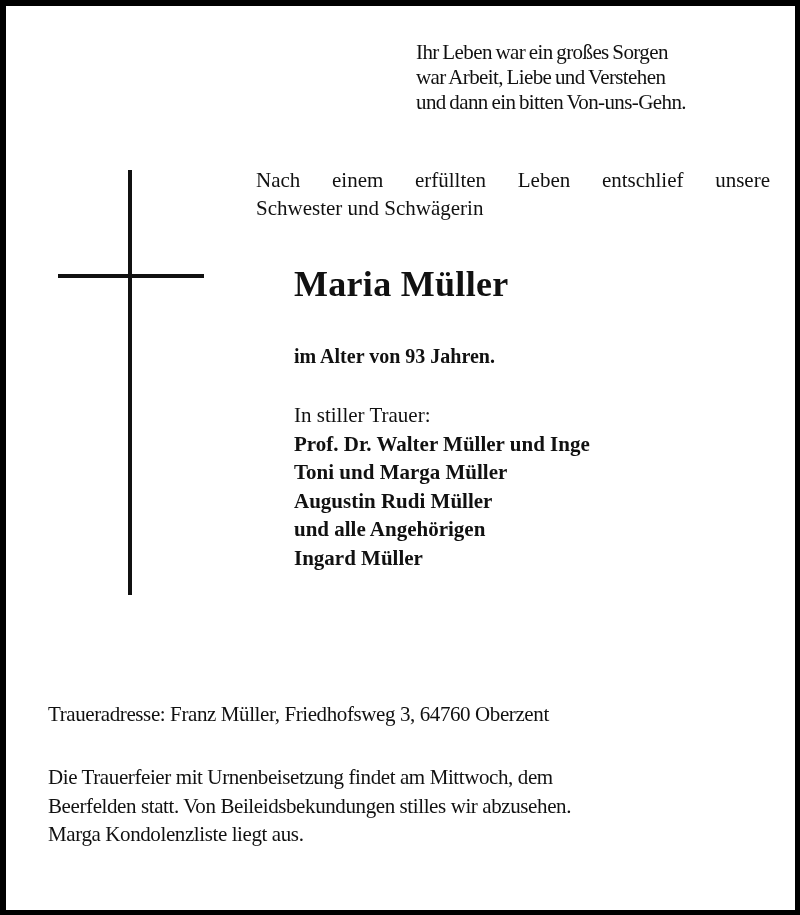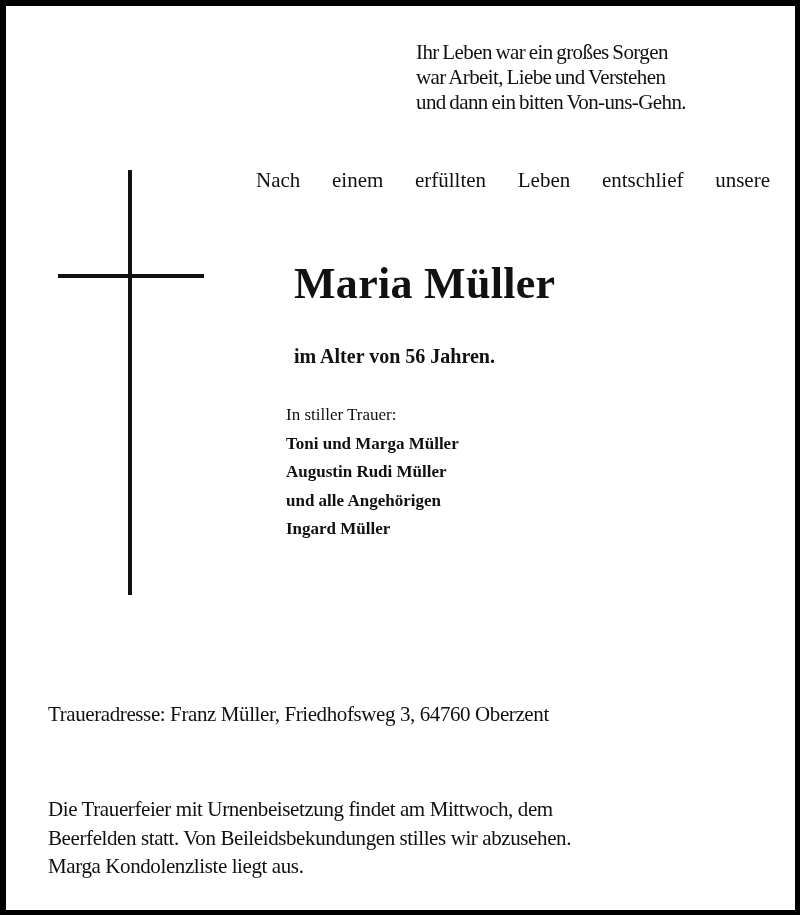--- a/index.html
+++ b/index.html
@@ -60,40 +60,40 @@
       left: 52px;
       top: 268px;
       width: 146px;
       height: 4px;
       background: #111;
     }
     .name {
       position: absolute;
       left: 288px;
       top: 250px;
-      font-size: 44px;
+      font-size: 36px;
       font-weight: bold;
       line-height: 56px;
       letter-spacing: 0.3px;
       white-space: nowrap;
     }
     .age {
       position: absolute;
       left: 288px;
       top: 337px;
       font-size: 20px;
       font-weight: bold;
       line-height: 26px;
       white-space: nowrap;
     }
     .mourners {
       position: absolute;
-      left: 280px;
+      left: 288px;
       top: 395px;
-      font-size: 17px;
+      font-size: 21px;
       line-height: 28.5px;
       white-space: nowrap;
     }
     .mourners .heading { font-weight: normal; display: block; }
     .mourners .person { font-weight: bold; display: block; }
     .address {
       position: absolute;
       left: 42px;
       top: 694px;
       font-size: 21px;
@@ -103,50 +103,51 @@
       text-align: right;
     }
     .ceremony {
       position: absolute;
       left: 42px;
       top: 757px;
       font-size: 21px;
       line-height: 28.5px;
       letter-spacing: -0.4px;
       white-space: nowrap;
-      margin-top: 32px;
     }
     .ceremony span { display: block; }
   </style>
 </head>
 <body>
 
 <div class="frame">
 
   <div class="poem">
     <div>Ihr Leben war ein großes Sorgen</div>
     <div>war Arbeit, Liebe und Verstehen</div>
     <div>und dann ein bitten Von-uns-Gehn.</div>
   </div>
 
   <div class="intro">
     <span class="line1">Nach einem erfüllten Leben entschlief unsere</span>
+    <span class="line2">Schwester und Schwägerin</span>
   </div>
 
   <div>
     <div class="cross-v"></div>
     <div class="cross-h"></div>
   </div>
 
   <div class="name">Maria Müller</div>
 
-  <div class="age">im Alter von 56 Jahren.</div>
+  <div class="age">im Alter von 93 Jahren.</div>
 
   <div class="mourners">
     <span class="heading">In stiller Trauer:</span>
+    <span class="person">Prof. Dr. Walter Müller und Inge</span>
     <span class="person">Toni und Marga Müller</span>
     <span class="person">Augustin Rudi Müller</span>
     <span class="person">und alle Angehörigen</span>
     <span class="person">Ingard Müller</span>
   </div>
 
   <div class="address">Traueradresse: Franz Müller, Friedhofsweg 3, 64760 Oberzent</div>
 
   <div class="ceremony">
     <span>Die Trauerfeier mit Urnenbeisetzung findet am Mittwoch, dem</span>

